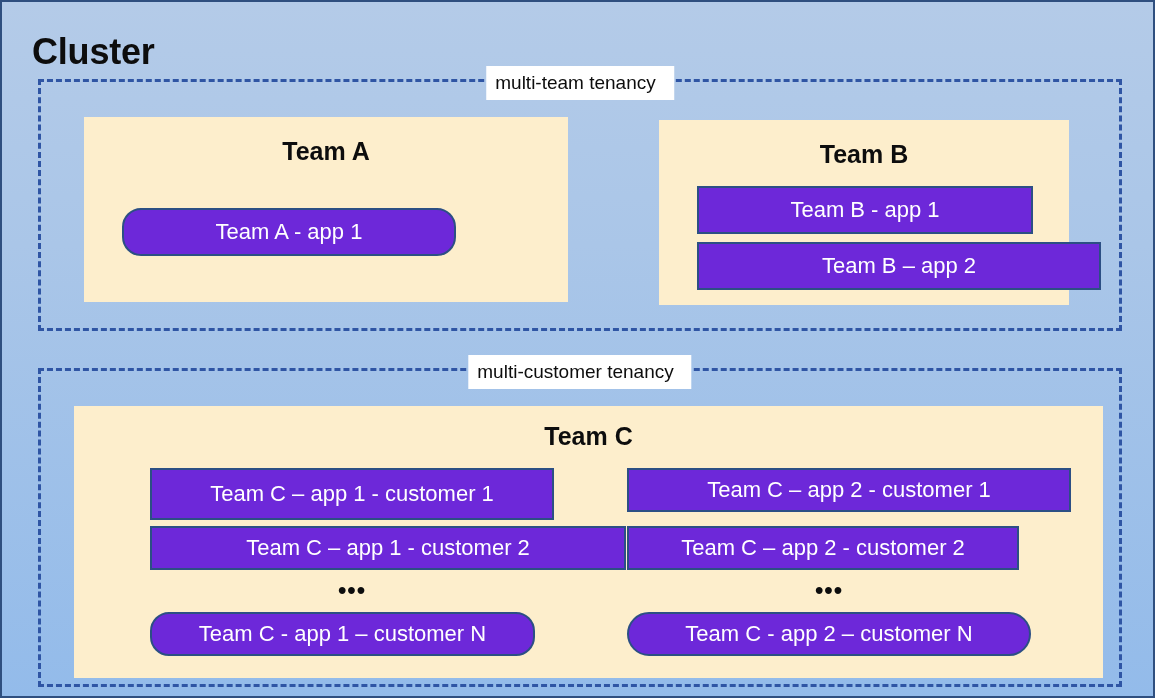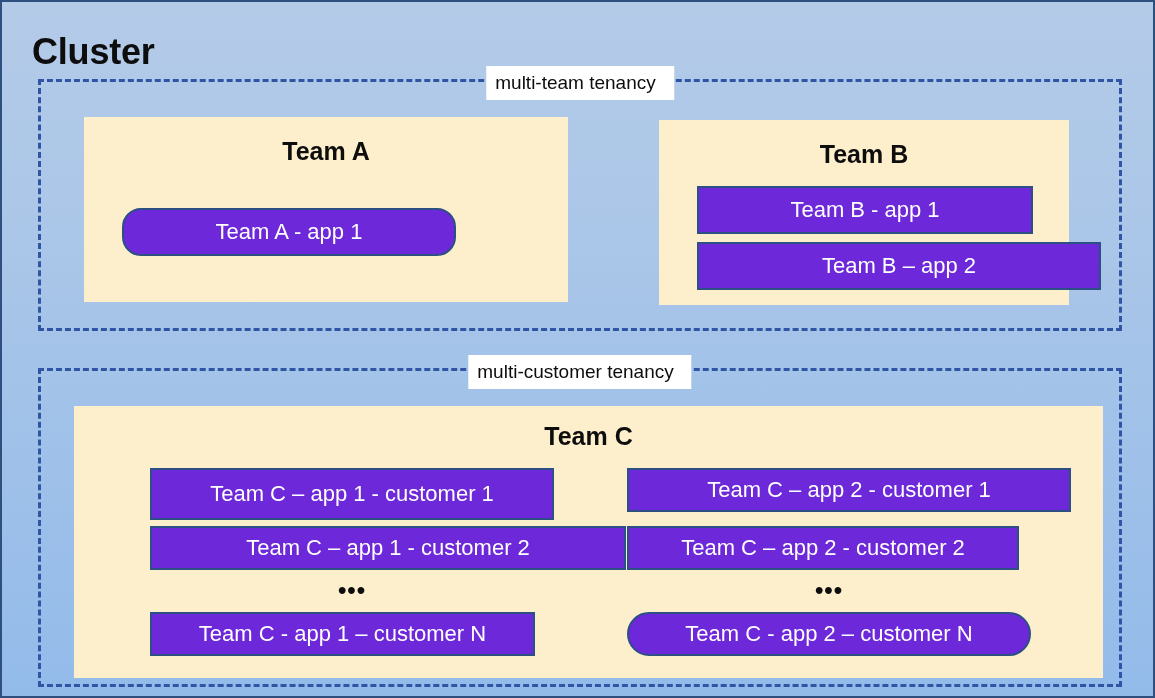--- a/index.html
+++ b/index.html
@@ -125,21 +125,21 @@
   
   #app-a1 { left: 38px; top: 91px;  width: 334px; height: 48px; border-radius: 19px; }
 
   
   #app-b1 { left: 38px; top: 66px;  width: 336px; height: 48px; }
   #app-b2 { left: 38px; top: 122px; width: 404px; height: 48px; }
 
   
   #app-c1-1 { left: 76px; top: 62px;  width: 404px; height: 52px; }
   #app-c1-2 { left: 76px; top: 120px; width: 476px; height: 44px; }
-  #app-c1-n { left: 76px; top: 206px; width: 385px; height: 44px; }
+  #app-c1-n { left: 76px; top: 206px; width: 385px; height: 44px; border-radius: 19px; }
   
   #app-c2-1 { left: 553px; top: 62px;  width: 444px; height: 44px; }
   #app-c2-2 { left: 553px; top: 120px; width: 392px; height: 44px; }
   #app-c2-n { left: 553px; top: 206px; width: 404px; height: 44px; border-radius: 22px; }
 
   
   .ellipsis {
     position: absolute;
     font-size: 24px;
     font-weight: bold;

